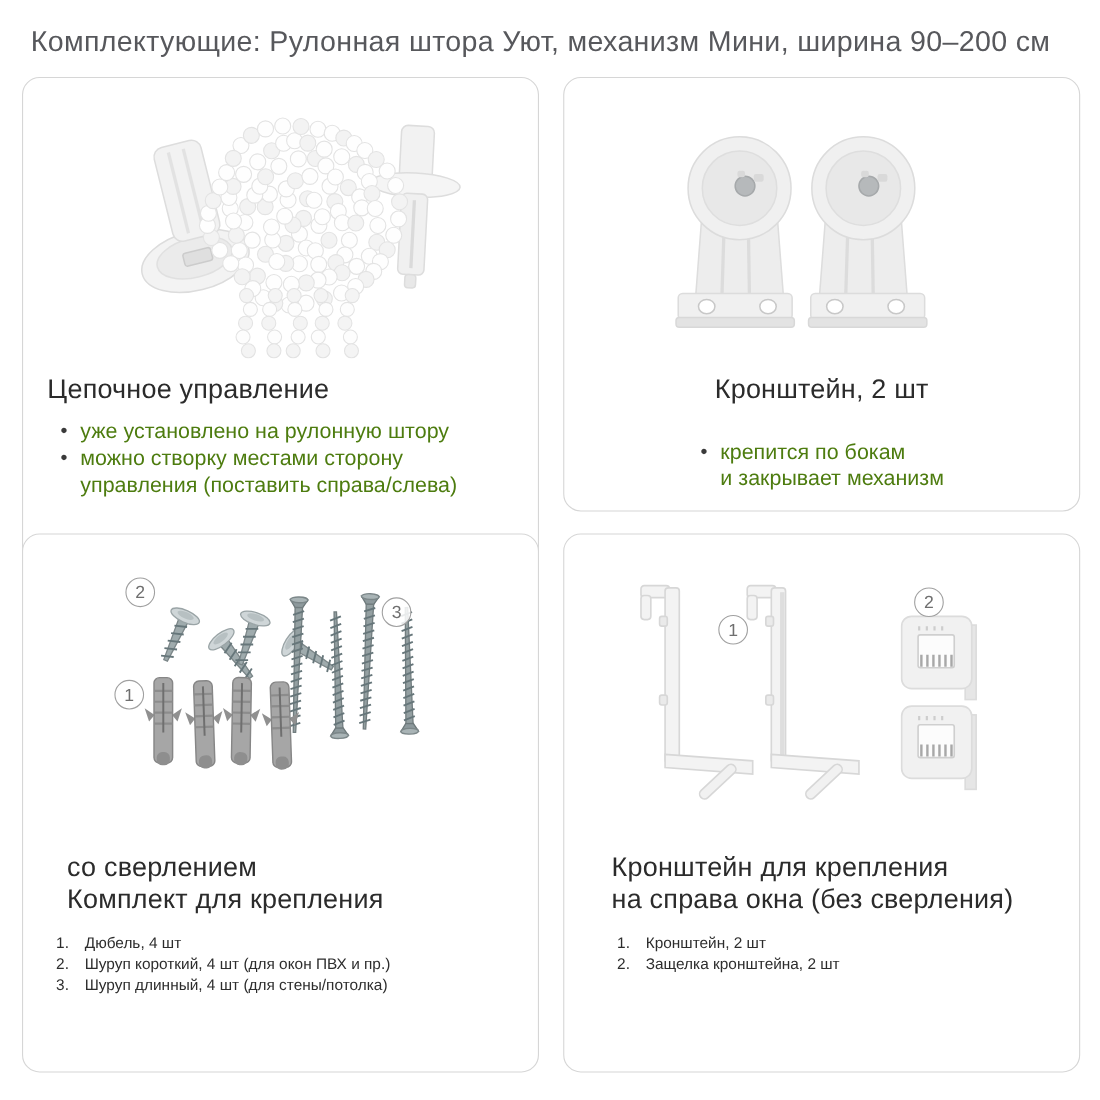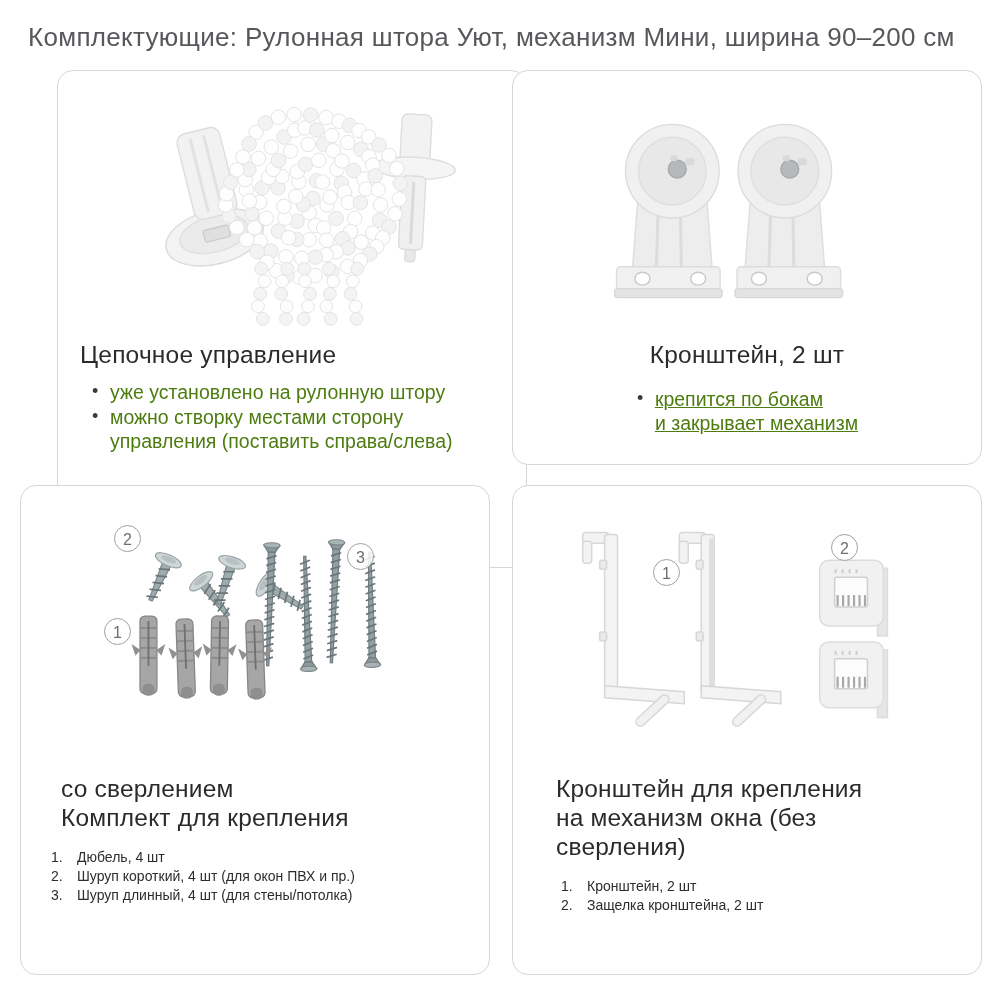--- a/index.html
+++ b/index.html
@@ -9,21 +9,21 @@
     font-family:"Liberation Sans", sans-serif;
   }
   .page-title{
     position:absolute;left:28px;top:22px;margin:0;
     font-size:26px;font-weight:400;color:#57585c;letter-spacing:.3px;text-align:right;
   }
   .card{
     position:absolute;width:470px;box-sizing:border-box;background:#fff;
     border:1px solid #d6d6d6;border-radius:16px;
   }
-  #card-chain  {left:20px;  top:70px;  height:498px;margin-left:37px;}
+  #card-chain  {left:20px;  top:70px;  height:498px;}
   #card-bracket{left:512px; top:70px;  height:395px;}
   #card-drill  {left:20px;  top:485px; height:490px;}
   #card-sash   {left:512px; top:485px; height:490px;}
 
   .img-area{position:relative;width:100%;overflow:hidden;border-radius:15px 15px 0 0;}
   .h262{height:262px;}
   .h278{height:278px;}
   .img-area svg{display:block;width:100%;height:100%;}
 
   .card-title{
@@ -35,21 +35,21 @@
   #card-drill  .card-title{margin:11px 40px 0;}
   #card-sash   .card-title{margin:11px 43px 0;}
   .title-line{display:block;}
 
   ul.bullet-list{list-style:none;margin:0;padding:0;font-size:19.5px;line-height:1.23;color:#4d7c0f;}
   ul.bullet-list li{position:relative;padding-left:19px;margin:0 0 1px 0;}
   ul.bullet-list li::before{content:"\2022";position:absolute;left:1px;top:-1px;color:#3a3a3a;font-size:18px;}
   .line{display:block;}
 
   #card-chain ul.bullet-list{margin:11px 0 0 33px;}
-  #card-bracket ul.bullet-list{width:max-content;margin:18px auto 0;text-decoration:underline;}
+  #card-bracket ul.bullet-list{width:max-content;margin:30px auto 0;}
   #card-sash ul.bullet-list{margin:18px 0 0 51px;}
 
   ol.num-list{list-style:none;margin:0;padding:0;counter-reset:n;font-size:14px;line-height:1.22;color:#2d2d2d;}
   ol.num-list li{counter-increment:n;position:relative;padding-left:26px;margin:0 0 2px 0;}
   ol.num-list li::before{content:counter(n) ".";position:absolute;left:0;top:0;}
   #card-drill ol.num-list{margin:16px 0 0 30px;}
   #card-sash  ol.num-list{margin:16px 0 0 48px;}
 
   .num-marker{
     position:absolute;width:27px;height:27px;border-radius:50%;
@@ -563,21 +563,21 @@
               <line x1="37" y1="9" x2="37" y2="13"></line>
             </g>
         </g>
       </g>
     </svg>
     <div class="num-marker" style="left:140px;top:73px;">1</div>
     <div class="num-marker" style="left:318px;top:48px;">2</div>
   </div>
   <h2 class="card-title">
     <span class="title-line">Кронштейн для крепления</span>
-    <span class="title-line">на механизм окна (без сверления)</span>
+    <span class="title-line">на справа окна (без сверления)</span>
   </h2>
   <ol class="num-list">
     <li>Кронштейн, 2 шт</li>
     <li>Защелка кронштейна, 2 шт</li>
   </ol>
   <ul class="bullet-list">
   </ul>
 </section>
 
 </body></html>

